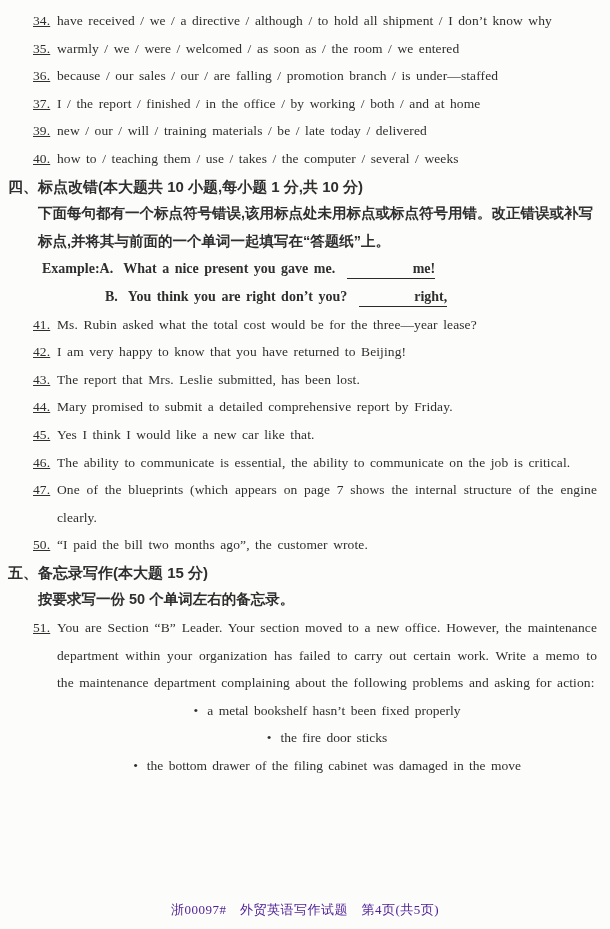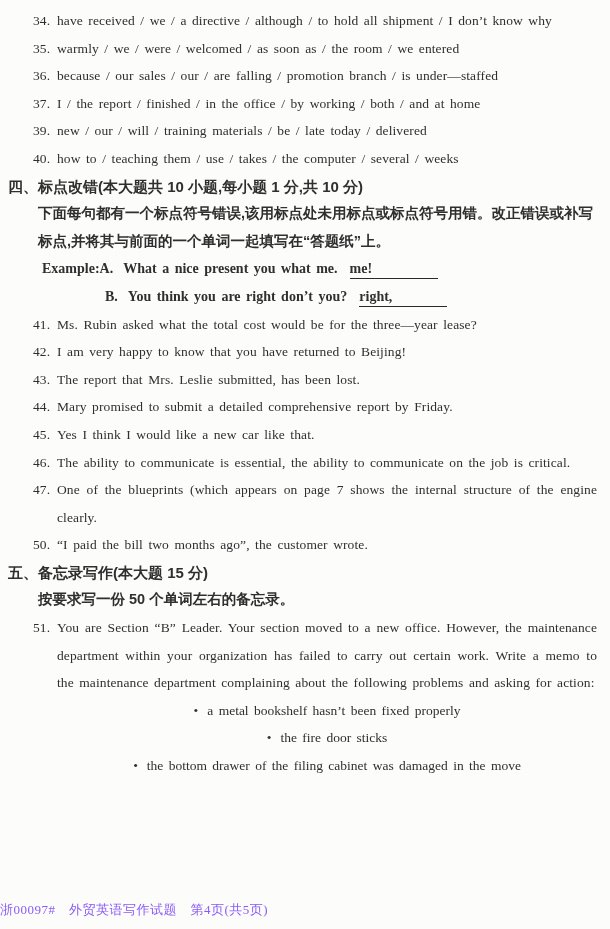--- a/index.html
+++ b/index.html
@@ -16,21 +16,21 @@
   .page { padding: 7px 13px 0 33px; }
 
   .item {
     font-size: 13.5px;
     line-height: 27.6px;
     word-spacing: 2px;
     letter-spacing: 0.1px;
     padding-left: 24px;
     text-indent: -24px;
   }
-  .item .num { display: inline-block; width: 24px; text-indent: 0; }
+  .item .num { display: inline-block; width: 24px; text-indent: 0; text-decoration: underline; }
   .justify { text-align: justify; }
 
   .sec-heading {
     font-size: 15px;
     font-weight: bold;
     line-height: 27.6px;
     margin-left: -25px;
     font-family: "Liberation Sans", "DejaVu Sans", sans-serif;
   }
   .cn-instr {
@@ -46,42 +46,43 @@
     font-weight: bold;
     line-height: 27.6px;
     margin-left: 9px;
     word-spacing: 2px;
   }
   .ex-row.ex-b { margin-left: 72px; }
   .ex-letter { margin-right: 10px; }
   .ex-answer {
     display: inline-block;
     min-width: 88px;
-    text-align: left;
+    text-align: right;
     border-bottom: 1.5px solid #2a2a2a;
     margin-left: 12px;
     line-height: 18px;
   }
 
   .bullet {
     font-size: 13.5px;
     line-height: 27.6px;
     word-spacing: 2px;
     padding-left: 24px;
     text-align: center;
   }
   .bullet .marker { margin-right: 9px; }
 
   .footer {
     position: absolute;
     left: 0; right: 0; bottom: 10px;
+    text-align: center;
     font-size: 13px;
     letter-spacing: 0.5px;
     word-spacing: 4px;
-    color: #8b5cf6;
+    color: #4c1d95;
     margin-top: 48px;
   }
 </style>
 </head>
 <body>
 
 <div class="page">
 
   <div>
     <div class="item"><span class="num">34.</span><span>have received / we / a directive / although / to hold all shipment / I don’t know why</span></div>
@@ -91,21 +92,21 @@
     <div class="item"><span class="num">39.</span><span>new / our / will / training materials / be / late today / delivered</span></div>
     <div class="item"><span class="num">40.</span><span>how to / teaching them / use / takes / the computer / several / weeks</span></div>
   </div>
 
   <div>
     <div class="sec-heading">四、标点改错(本大题共 10 小题,每小题 1 分,共 10 分)</div>
     <div class="cn-instr">下面每句都有一个标点符号错误,该用标点处未用标点或标点符号用错。改正错误或补写</div>
     <div class="cn-instr">标点,并将其与前面的一个单词一起填写在“答题纸”上。</div>
 
     <div class="ex-row">
-      <span>Example:</span><span class="ex-letter">A.</span><span>What a nice present you what me.</span><span class="ex-answer">me!</span>
+      <span>Example:</span><span class="ex-letter">A.</span><span>What a nice present you gave me.</span><span class="ex-answer">me!</span>
     </div>
     <div class="ex-row ex-b">
       <span class="ex-letter">B.</span><span>You think you are right don’t you?</span><span class="ex-answer">right,</span>
     </div>
 
     <div class="item"><span class="num">41.</span><span>Ms. Rubin asked what the total cost would be for the three—year lease?</span></div>
     <div class="item"><span class="num">42.</span><span>I am very happy to know that you have returned to Beijing!</span></div>
     <div class="item"><span class="num">43.</span><span>The report that Mrs. Leslie submitted, has been lost.</span></div>
     <div class="item"><span class="num">44.</span><span>Mary promised to submit a detailed comprehensive report by Friday.</span></div>
     <div class="item"><span class="num">45.</span><span>Yes I think I would like a new car like that.</span></div>

